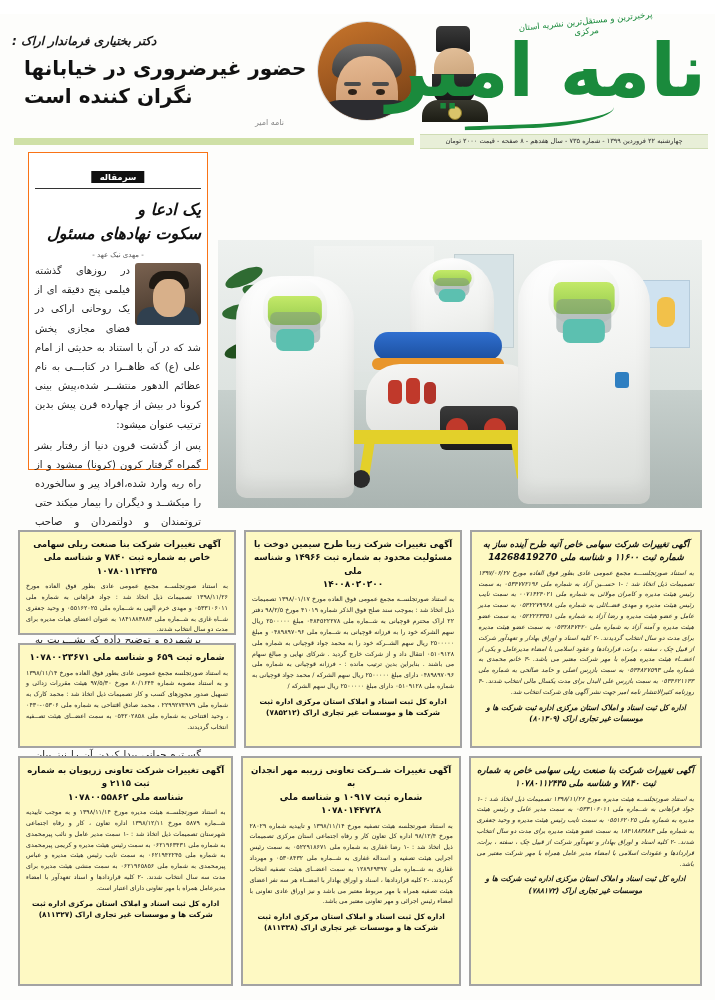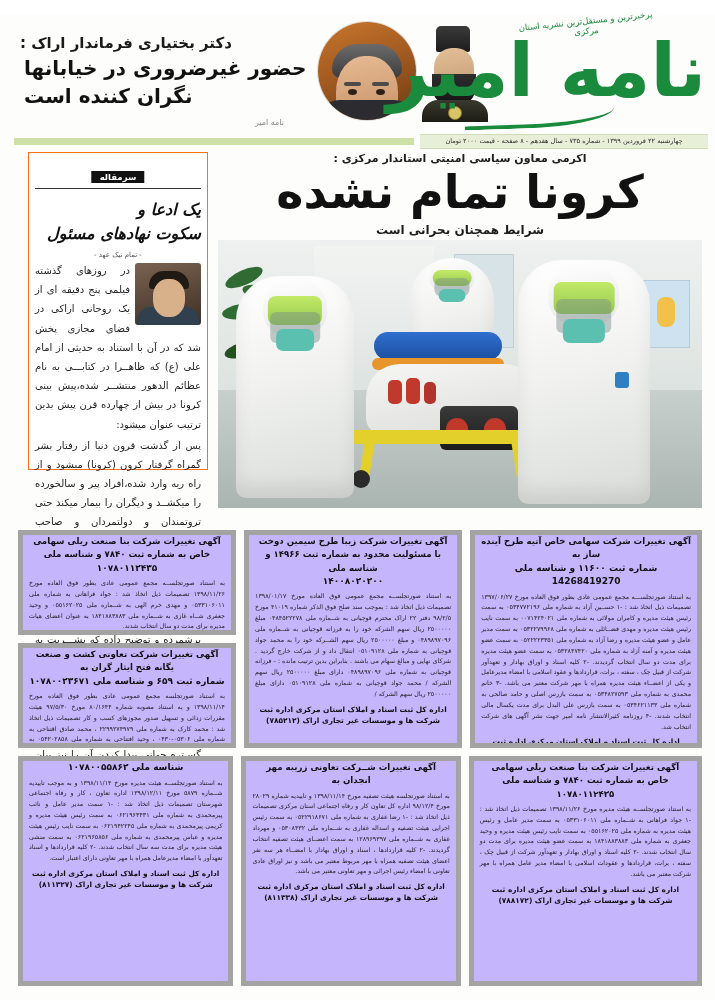--- a/index.html
+++ b/index.html
@@ -34,22 +34,22 @@
   .portrait .brow{position:absolute;width:17px;height:4px;background:#4a4a4a;border-radius:3px;top:60px;}
   .portrait .brow.l{left:26px;}
   .portrait .brow.r{left:54px;}
   .portrait .eye{position:absolute;width:9px;height:6px;border-radius:50%;background:#2c2118;top:67px;}
   .portrait .eye.l{left:30px;}
   .portrait .eye.r{left:58px;}
   .portrait .mouth{position:absolute;left:50%;transform:translateX(-50%);top:88px;width:20px;height:8px;border-radius:0 0 12px 12px;background:#7a4a3a;}
   .portrait .shoulders{position:absolute;left:-4px;bottom:-6px;width:106px;height:26px;background:#2c2c30;border-radius:40px 40px 0 0;}
 
   .toplead .kicker{
-    position:absolute;right:116px;top:16px;width:280px;text-align:left;
-    font-size:15px;font-weight:bold;color:#1a1a1a;letter-spacing:0;
+    position:absolute;right:124px;top:16px;width:280px;text-align:left;
+    font-size:12px;font-weight:bold;color:#1a1a1a;letter-spacing:0;font-style:italic;
   }
   .toplead .htitle{
     position:absolute;right:104px;top:36px;width:288px;text-align:left;
     font-size:20px;line-height:1.42;font-weight:bold;color:#111;
   }
   .toplead .sign{
     position:absolute;right:132px;top:100px;font-size:8px;color:#888;
   }
 
   
@@ -217,24 +217,24 @@
   }
   .ed-body p{margin:0 0 2px 0;}
   .ed-cont{margin-top:3px;text-align:center;font-size:6.4px;color:#333;font-weight:bold;}
 
   
   .ads{position:absolute;left:18px;top:530px;width:684px;height:456px;}
   .adrow{position:absolute;left:0;width:684px;display:flex;gap:8px;}
   .adrow.r1{top:0;height:218px;}
   .adrow.r2{top:226px;height:230px;}
   .adbox{
-    border:5px solid #a3a3a3;background:#c4b5fd;box-sizing:border-box;
-    padding:0 6px;overflow:hidden;position:relative;
-  }
-  .adbox.c-wide{width:236px;}
+    border:2px solid #a3a3a3;background:#fef9c3;box-sizing:border-box;
+    padding:6px 6px;overflow:hidden;position:relative;
+  }
+  .adbox.c-wide{width:236px;font-style:italic;}
   .adbox.c-mid{width:222px;}
   .adbox.c-nar{width:218px;}
   .ad-title{
     font-size:8.6px;font-weight:bold;line-height:1.55;text-align:center;color:#111;
   }
   .ad-num{
     font-size:9px;font-weight:bold;text-align:center;line-height:1.5;color:#111;
   }
   .ad-body{
     margin-top:3px;font-size:6.3px;line-height:1.72;text-align:justify;text-align-last:right;color:#222;
@@ -281,25 +281,20 @@
       <div class="qmedal"></div>
     </div>
     <div class="mh-slogan">پرخبرترین و مستقل‌ترین نشریه استان مرکزی</div>
     <div class="mh-logo">نامه امیر</div>
     <div class="mh-swoosh"></div>
   </div>
 
   <div class="greenband"></div>
   <div class="datebar">چهارشنبه ۲۲ فروردین ۱۳۹۹ - شماره ۷۳۵ - سال هفدهم - ۸ صفحه - قیمت ۲۰۰۰ تومان</div>
 
-  <div class="mainhead">
-    <div class="kicker">اکرمی معاون سیاسی امنیتی استاندار مرکزی :</div>
-    <div class="big">کرونا تمام نشده</div>
-    <div class="sub">شرایط همچنان بحرانی است</div>
-  </div>
 
   <div class="photo">
     <div class="ph-wall"></div>
     <div class="ph-corr"></div>
     <div class="ph-door"></div>
     <div class="ph-poster"></div>
     <div class="ph-floor"></div>
     <div class="ph-plant">
       <i></i>
         <i></i>
@@ -354,21 +349,21 @@
   </div>
 
   <div class="editorial">
     <div class="ed-tagwrap">
       <span class="ed-tag">سرمقاله</span>
     </div>
     <div class="ed-title">
       <div>یک ادعا و</div>
       <div>سکوت نهادهای مسئول</div>
     </div>
-    <div class="ed-byline">- تمام نیک عهد -</div>
+    <div class="ed-byline">- مهدی نیک عهد -</div>
     <div class="ed-photo">
       <div class="b"></div>
         <div class="h"></div>
         <div class="f"></div>
     </div>
     <div class="ed-body">
       <p>در روزهای گذشته فیلمی پنج دقیقه ای از یک روحانی اراکی در فضای مجازی پخش شد که در آن با استناد به حدیثی از امام علی (ع) که ظاهــرا در کتابـــی به نام عظائم الدهور منتشــر شده،پیش بینی کرونا در بیش از چهارده قرن پیش بدین ترتیب عنوان میشود:</p>
       <p>پس از گذشت قرون دنیا از رفتار بشر گمراه گرفتار کرون (کرونا) میشود و از راه ریه وارد شده،افراد پیر و سالخورده را میکشــد و دیگران را بیمار میکند حتی تروتمندان و دولتمردان و صاحب منصــبان را نیز درگیر میکند،به نحوی که دانش پزشکی ناتوان میگردد.</p>
       <p>گوینده که در اراک در شــمار روحانیون منبری قرار می گیرد در ادامه این نوشتـــار را یک معجزه (قولیه) امام برشمرده و توضیح داده که بشـــریت به واقع تاوان گمراهی خود را می دهد و نیکوکاران نیز به اتش اشــرار باید بسوزند .ابعاد این پیش بینی با اشاره به حدیث مذکور آنچنان دقیق می نمایاند که حتی انکار شــدن آن از خفاش جنی و گسـتره جهانی پیدا کردن آن را نیز بیان می دارد و در پایان راه رهایی از این گرفتاری را دعا و چاره جویی برای ظهور امام زمان (ع) دانستــه تا با تکیه بر خود آگاهی ذهنی گره باز شود.</p>
     </div>
@@ -393,43 +388,44 @@
       </div>
 
       <div class="rightcol">
         <div class="adbox c-nar half">
           <div class="ad-title">آگهی تغییرات شرکت بنا صنعت ریلی سهامی خاص به شماره ثبت ۷۸۴۰ و شناسه ملی</div>
           <div class="ad-num">۱۰۷۸۰۱۱۲۴۳۵</div>
           <div class="ad-body">به استناد صورتجلســه مجمع عمومی عادی بطور فوق العاده مورخ ۱۳۹۸/۱۱/۲۶ تصمیمات ذیل اتخاذ شد : جواد فراهانی به شماره ملی ۰۵۳۳۱۰۶۰۱۱ و مهدی خرم الهی به شــماره ملی ۰۵۵۱۶۲۰۲۵ و وحید جعفری شــاه غازی به شــماره ملی ۱۸۴۱۸۸۳۸۸۳ به عنوان اعضای هیات مدیره برای مدت دو سال انتخاب شدند.</div>
 
         </div>
         <div class="adbox c-nar half">
-          <div class="ad-title">آگهی تغییرات شرکت تعاونی کشت و صنعت یگانه فتح ایثار گران به</div>
           <div class="ad-num">شماره ثبت ۶۵۹ و شناسه ملی ۱۰۷۸۰۰۲۳۶۷۱</div>
           <div class="ad-body">به استناد صورتجلسه مجمع عمومی عادی بطور فوق العاده مورخ ۱۳۹۸/۱۱/۱۴ و به استناد مصوبه شماره ۸۰/۱۶۴۴ مورخ ۹۷/۵/۳۰ هیئت مقررات زدائی و تسهیل صدور مجوزهای کسب و کار تصمیمات ذیل اتخاذ شد : محمد کارک به شماره ملی ۲۲۹۹۲۷۴۹۷۹ ، محمد صادق اقتناحی به شماره ملی ۰۵۳۰۶-۰۴۳۰ ، وحید افتتاحی به شماره ملی ۰۵۴۲۰۲۸۵۸ به سمت اعضــای هیئت تصــفیه انتخاب گردیدند.</div>
 
         </div>
       </div>
     </div>
 
     <div class="adrow r2">
       <div class="adbox c-wide">
         <div class="ad-title">آگهی تغییرات شرکت بنا صنعت ریلی سهامی خاص به شماره ثبت ۷۸۴۰ و شناسه ملی ۱۰۷۸۰۱۱۲۴۳۵</div>
         <div class="ad-num"></div>
         <div class="ad-body">به استناد صورتجلســه هیئت مدیره مورخ ۱۳۹۸/۱۱/۲۶ تصمیمات ذیل اتخاذ شد : -۱ جواد فراهانی به شــماره ملی ۰۵۳۳۱۰۶۰۱۱ به سمت مدیر عامل و رئیس هیئت مدیره به شماره ملی ۰۵۵۱۶۲۰۲۵ به سمت نایب رئیس هیئت مدیره و وحید جعفری به شماره ملی ۱۸۴۱۸۸۳۸۸۳ به سمت عضو هیئت مدیره برای مدت دو سال انتخاب شدند. -۲ کلیه اسناد و اوراق بهادار و تعهدآور شرکت از قبیل چک ، سفته ، برات، قراردادها و عقودات اسلامی با امضاء مدیر عامل همراه با مهر شرکت معتبر می باشد.</div>
         <div class="ad-foot">اداره کل ثبت اسناد و املاک استان مرکزی اداره ثبت شرکت ها و موسسات غیر تجاری اراک (۷۸۸۱۷۲)</div>
       </div>
 
       <div class="adbox c-mid">
         <div class="ad-title">آگهی تغییرات شــرکت تعاونی زریبه مهر انجدان به</div>
+        <div class="ad-num">شماره ثبت ۱۰۹۱۷ و شناسه ملی ۱۰۷۸۰۱۴۴۷۲۸</div>
         <div class="ad-body">به استناد صورتجلسه هیئت تصفیه مورخ ۱۳۹۸/۱۱/۱۴ و تاییدیه شماره ۲۸۰۲۹ مورخ ۹۸/۱۲/۴ اداره کل تعاون کار و رفاه اجتماعی استان مرکزی تصمیمات ذیل اتخاذ شد : -۱ رضا غفاری به شماره ملی ۰۵۲۲۹۱۸۶۷۱ به سمت رئیس اجرایی هیئت تصفیه و اسداله غفاری به شــماره ملی ۰۵۳۰۸۴۳۲ و مهرداد غفاری به شــماره ملی ۱۲۸۹۶۹۳۹۷ به سمت اعضــای هیئت تصفیه انتخاب گردیدند. -۲ کلیه قراردادها ، اسناد و اوراق بهادار با امضــاء هر سه نفر اعضای هیئت تصفیه همراه با مهر مربوط معتبر می باشد و نیز اوراق عادی تعاونی با امضاء رئیس اجرائی و مهر تعاونی معتبر می باشد.</div>
         <div class="ad-foot">اداره کل ثبت اسناد و املاک استان مرکزی اداره ثبت شرکت ها و موسسات غیر تجاری اراک (۸۱۱۳۳۸)</div>
       </div>
 
       <div class="adbox c-nar">
+        <div class="ad-title">آگهی تغییرات شرکت تعاونی زرپویان به شماره ثبت ۲۱۱۵ و</div>
         <div class="ad-num">شناسه ملی ۱۰۷۸۰۰۵۵۸۶۲</div>
         <div class="ad-body">به استناد صورتجلســه هیئت مدیره مورخ ۱۳۹۸/۱۱/۱۴ و به موجب تاییدیه شــماره ۵۸۷۹ مورخ ۱۳۹۸/۱۲/۱۱ اداره تعاون ، کار و رفاه اجتماعی شهرستان تصمیمات ذیل اتخاذ شد : -۱ سمت مدیر عامل و نائب پیرمحمدی به شماره ملی ۰۶۲۱۹۶۳۴۳۱ به سمت رئیس هیئت مدیره و کریمی پیرمحمدی به شماره ملی ۰۶۲۱۹۴۲۲۴۵ به سمت نایب رئیس هیئت مدیره و عباس پیرمحمدی به شماره ملی ۰۶۲۱۹۶۵۸۵۶ به سمت منشی هیئت مدیره برای مدت سه سال انتخاب شدند. -۲ کلیه قراردادها و اسناد تعهدآور با امضاء مدیرعامل همراه با مهر تعاونی دارای اعتبار است.</div>
         <div class="ad-foot">اداره کل ثبت اسناد و املاک استان مرکزی اداره ثبت شرکت ها و موسسات غیر تجاری اراک (۸۱۱۳۲۷)</div>
       </div>
     </div>
 
   </div>
 </div>
 
 </body></html>

